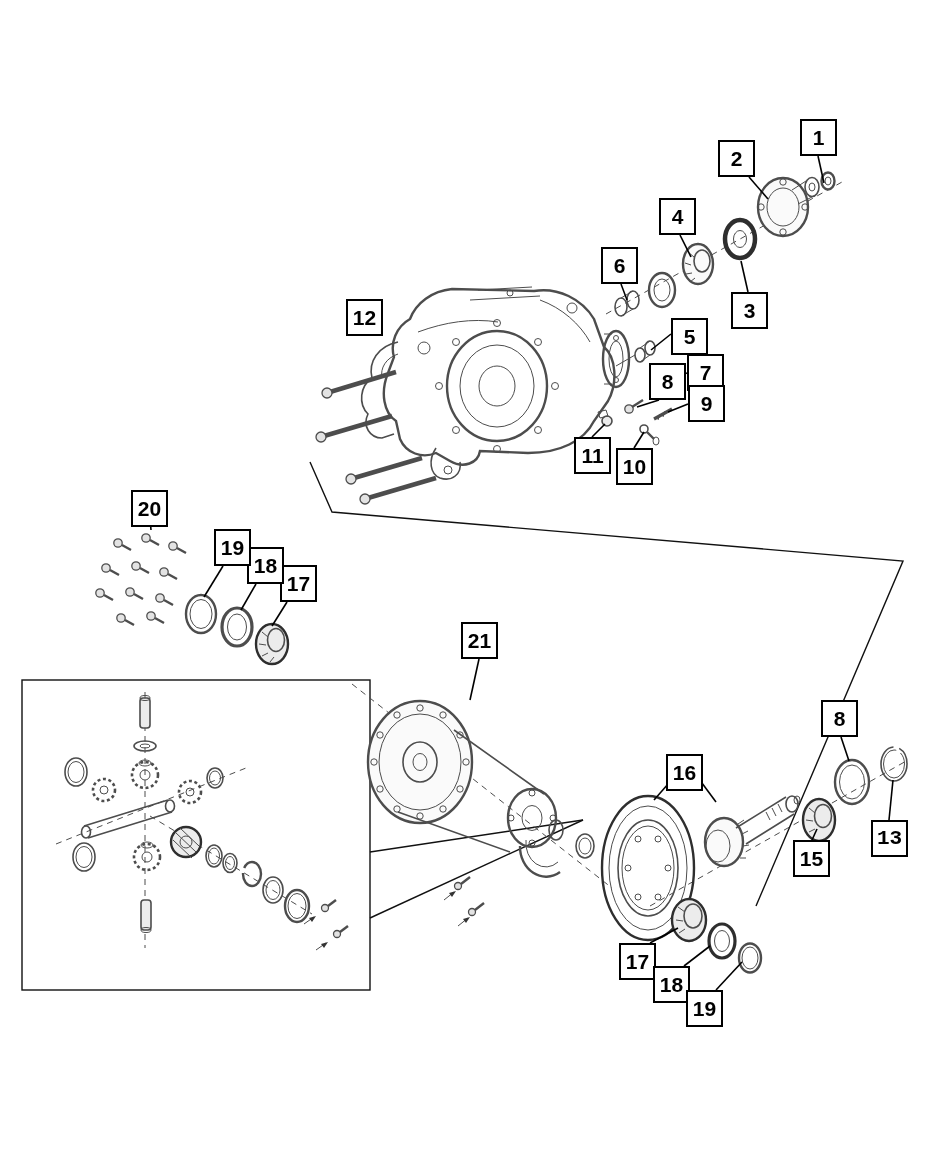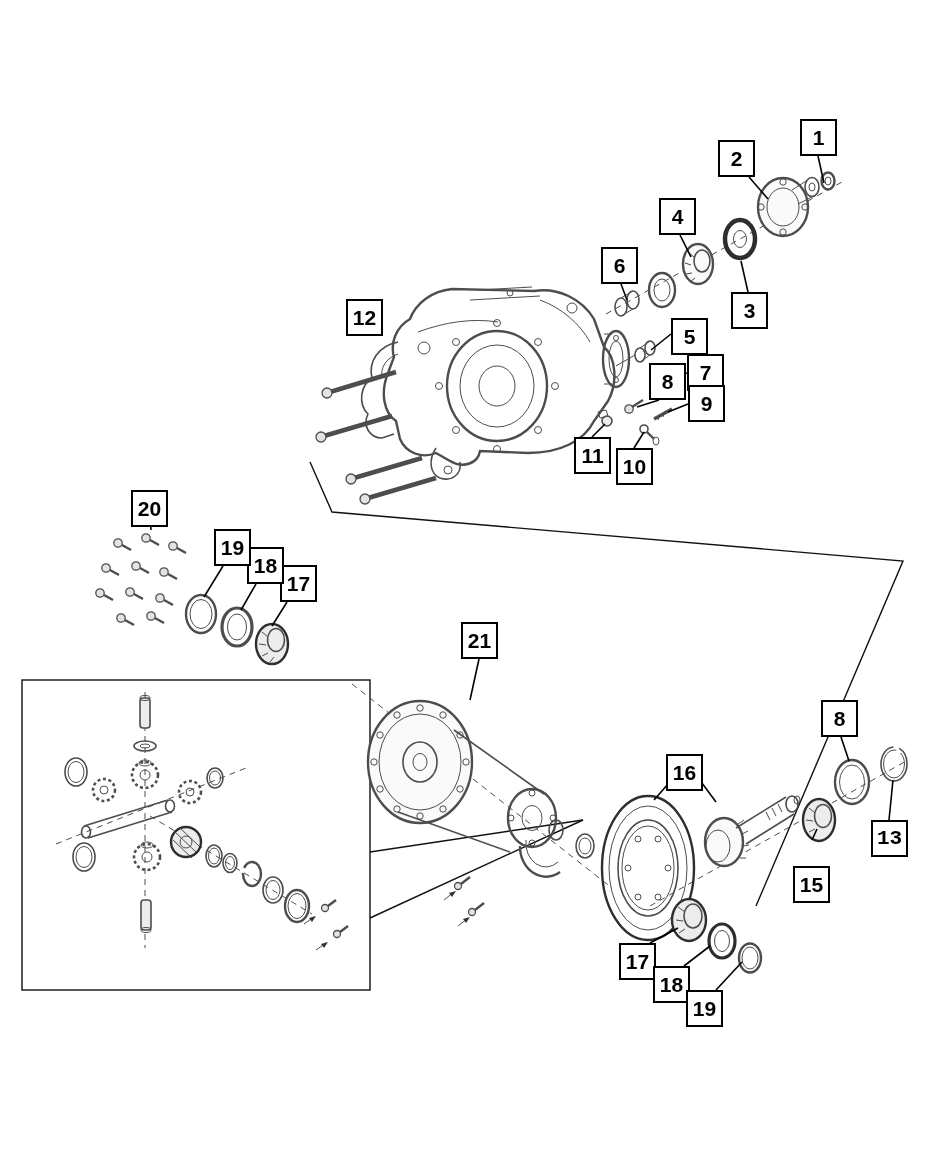--- a/index.html
+++ b/index.html
@@ -401,21 +401,21 @@
       <div class="callout" style="left: 671px; top: 318px; width: 37px; height: 37px;">5</div>
       <div class="callout" style="left: 601px; top: 247px; width: 37px; height: 37px;">6</div>
       <div class="callout" style="left: 687px; top: 354px; width: 37px; height: 37px;">7</div>
       <div class="callout" style="left: 649px; top: 363px; width: 37px; height: 37px;">8</div>
       <div class="callout" style="left: 688px; top: 385px; width: 37px; height: 37px;">9</div>
       <div class="callout" style="left: 616px; top: 448px; width: 37px; height: 37px;">10</div>
       <div class="callout" style="left: 574px; top: 437px; width: 37px; height: 37px;">11</div>
       <div class="callout" style="left: 346px; top: 263px; width: 37px; height: 37px; margin-top: 36px;">12</div>
       <div class="callout" style="left: 871px; top: 820px; width: 37px; height: 37px; font-family: Liberation Mono, monospace;">13</div>
       <div class="callout" style="left: 821px; top: 700px; width: 37px; height: 37px;">8</div>
-      <div class="callout" style="left: 793px; top: 866px; width: 37px; height: 37px; text-align: center;">15</div>
+      <div class="callout" style="left: 793px; top: 840px; width: 37px; height: 37px; text-align: center;">15</div>
       <div class="callout" style="left: 666px; top: 738px; width: 37px; height: 37px; margin-top: 16px;">16</div>
       <div class="callout" style="left: 280px; top: 565px; width: 37px; height: 37px;">17</div>
       <div class="callout" style="left: 247px; top: 547px; width: 37px; height: 37px;">18</div>
       <div class="callout" style="left: 214px; top: 529px; width: 37px; height: 37px;">19</div>
       <div class="callout" style="left: 131px; top: 490px; width: 37px; height: 37px;">20</div>
       <div class="callout" style="left: 461px; top: 622px; width: 37px; height: 37px; text-align: center;">21</div>
       <div class="callout" style="left: 619px; top: 943px; width: 37px; height: 37px;">17</div>
       <div class="callout" style="left: 653px; top: 966px; width: 37px; height: 37px;">18</div>
       <div class="callout" style="left: 686px; top: 990px; width: 37px; height: 37px;">19</div>
     </div>

